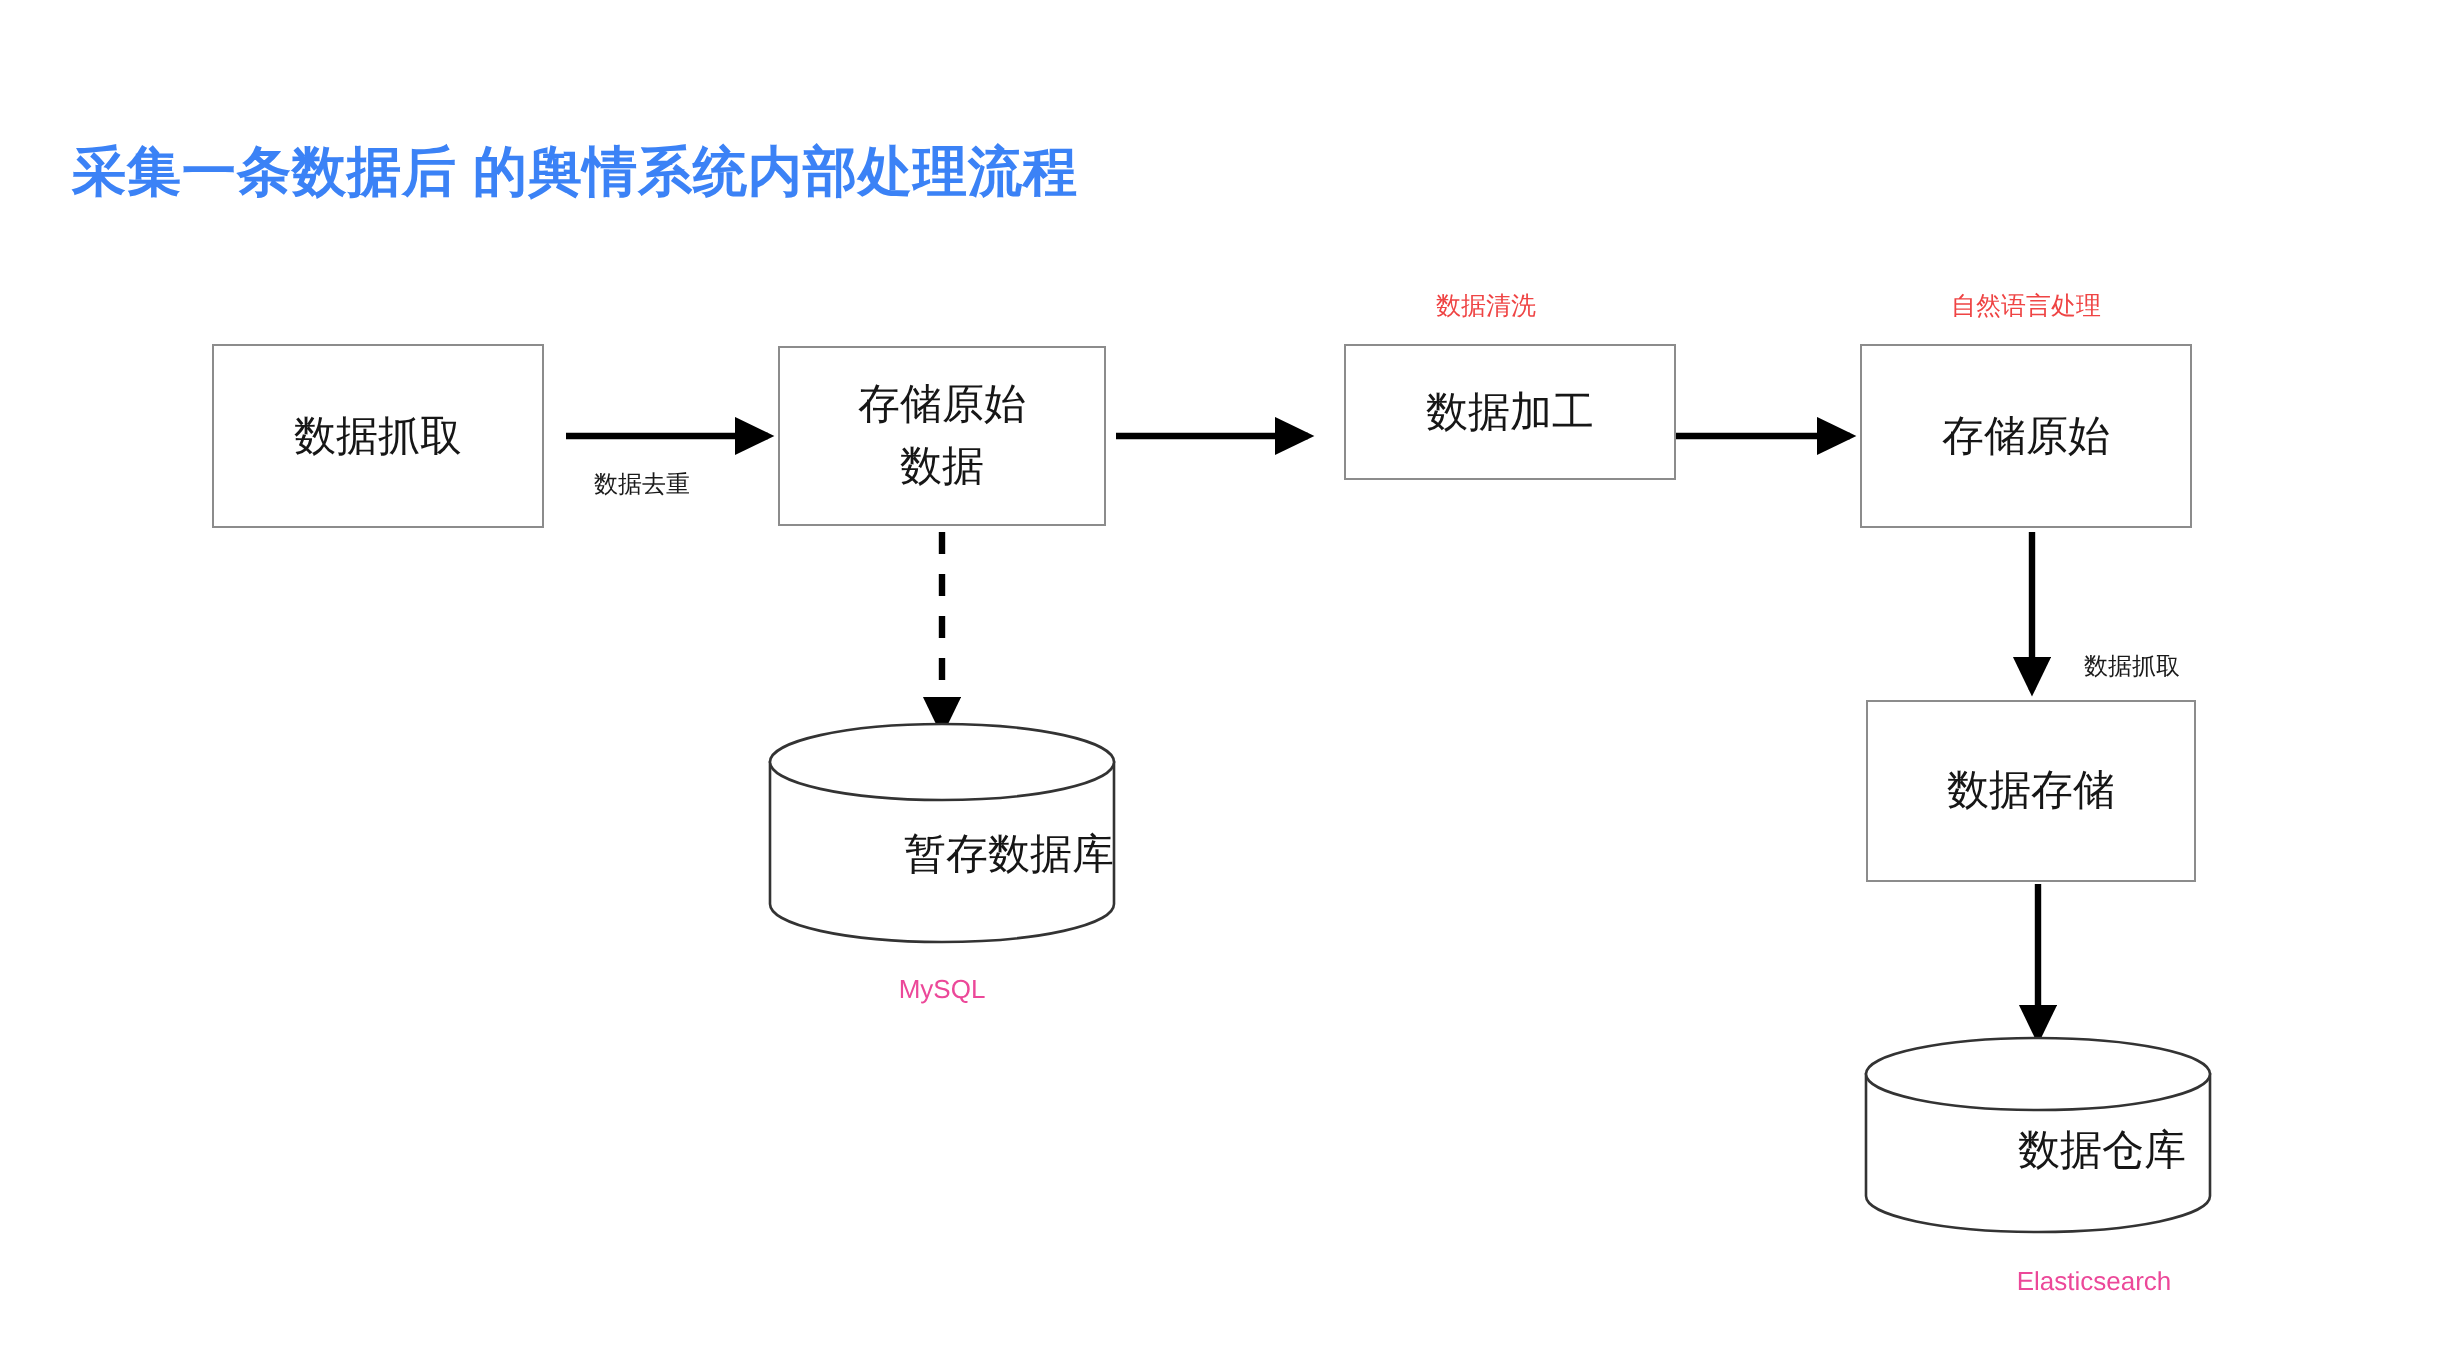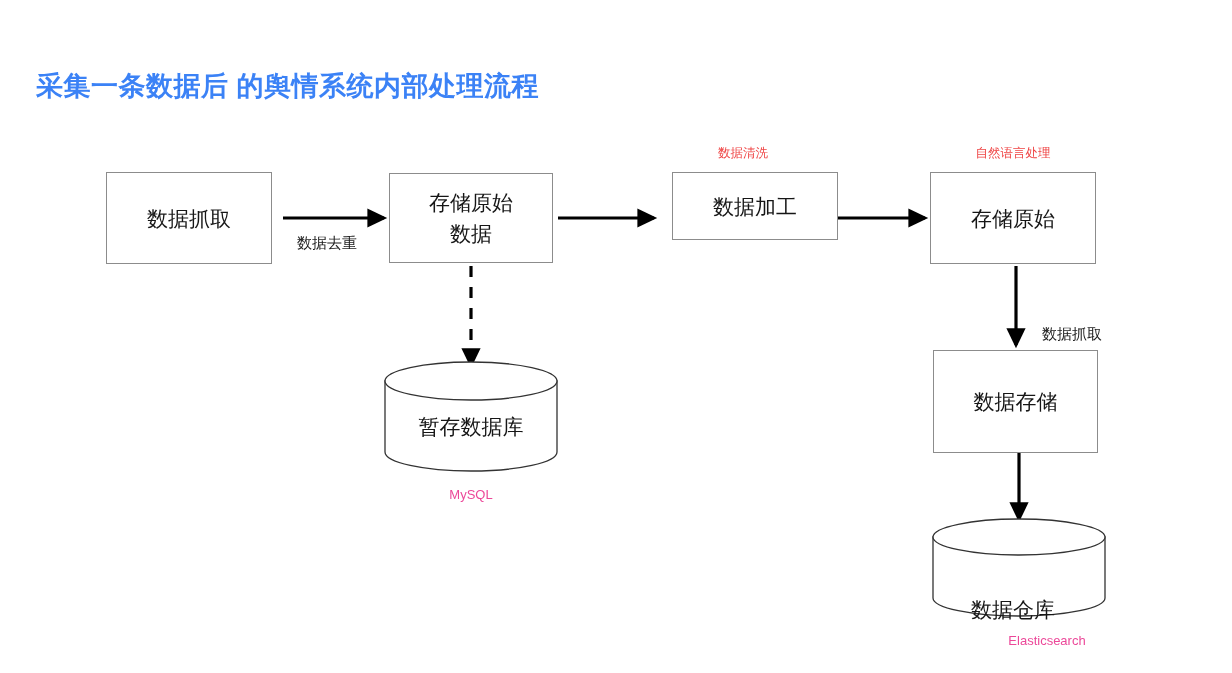--- a/index.html
+++ b/index.html
@@ -55,29 +55,29 @@
     white-space: pre-line;
   }
 
   .cylinder {
     position: absolute;
   }
   .cyl-text {
     position: absolute;
     left: 0;
     width: 100%;
-    text-align: center;
+    text-align: right;
     font-size: 21px;
     color: #161616;
     white-space: pre;
   }
 
   .edge-label {
     position: absolute;
-    font-size: 15px;
+    font-size: 12px;
     color: #1a1a1a;
     white-space: pre;
   }
   .node-caption {
     position: absolute;
     font-size: 13px;
     color: #ec4899;
     white-space: pre;
     text-align: center;
   }
@@ -138,30 +138,30 @@
   <div class="top-caption" style="left:660px; top:145px; width:166px;">数据清洗</div>
   <div class="proc-box" style="left:672px; top:172px; width:166px; height:68px;">
     <span class="box-label">数据加工</span>
   </div>
 
   <div class="top-caption" style="left:930px; top:145px; width:166px;">自然语言处理</div>
   <div class="proc-box" style="left:930px; top:172px; width:166px; height:92px;">
     <span class="box-label">存储原始</span>
   </div>
 
-  <div class="proc-box" style="left:933px; top:350px; width:165px; height:103px;">
+  <div class="proc-box" style="left:933px; top:350px; width:165px; height:91px;">
     <span class="box-label">数据存储</span>
   </div>
 
   <div class="cylinder" style="left:385px; top:362px; width:172px; height:110px;">
     <div class="cyl-text" style="top:51px;">暂存数据库</div>
   </div>
   <div class="node-caption" style="left:385px; top:487px; width:172px;">MySQL</div>
 
-  <div class="cylinder" style="left:933px; top:545px; width:160px; height:100px;">
+  <div class="cylinder" style="left:933px; top:510px; width:160px; height:100px;">
     <div class="cyl-text" style="top:51px;">数据仓库</div>
   </div>
   <div class="node-caption" style="left:961px; top:633px; width:172px;">Elasticsearch</div>
 
   <div class="edge-label" style="left:297px; top:234px;">数据去重</div>
   <div class="edge-label" style="left:1042px; top:325px;">数据抓取</div>
 
 </div>
 
 </body></html>

